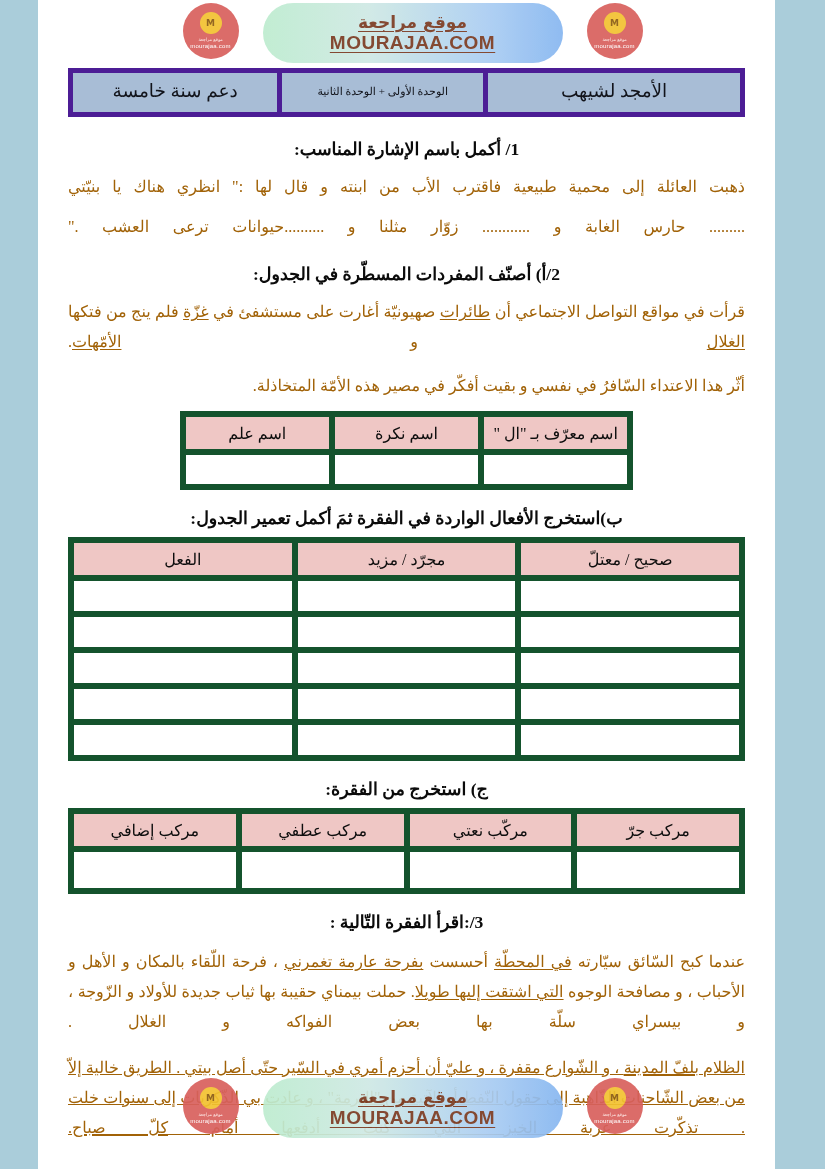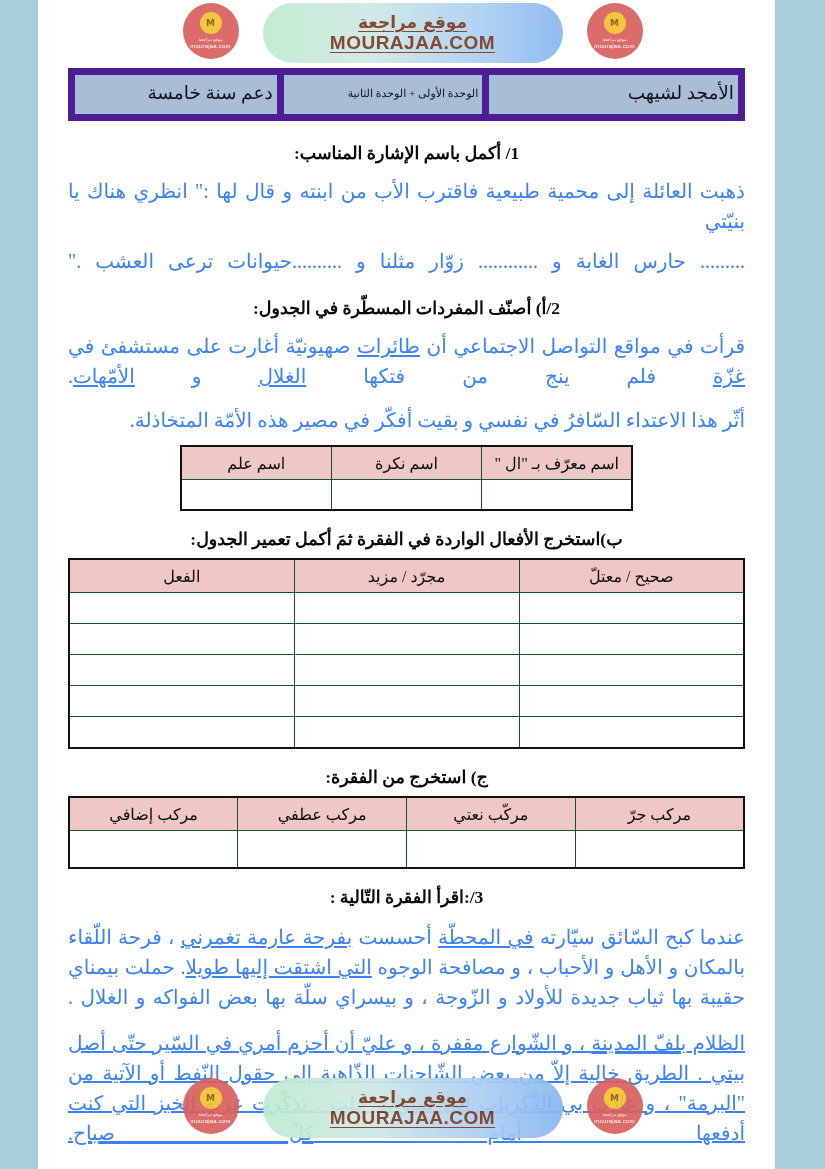--- a/index.html
+++ b/index.html
@@ -19,22 +19,22 @@
     padding:0 30px 0 30px;
     box-sizing:border-box;
   }
   
   table.hdr{
     border-collapse:collapse;width:100%;table-layout:fixed;
     border:2px solid #1a1a1a;
   }
   table.hdr td{
     background:#a8bdd6;
-    border:7px solid #4c1d95;
-    text-align:right;
+    border:5px solid #4c1d95;
+    text-align:center;
     vertical-align:middle;
     color:#11131a;
     padding:7px 4px 10px 4px;
     font-size:17px;
     font-family:"Liberation Serif","DejaVu Serif",serif;
   }
   table.hdr td.c1{width:38.5%;font-size:18.5px;}
   table.hdr td.c2{width:30.5%;font-size:11px;}
   table.hdr td.c3{width:31%;font-size:18.5px;}
 
@@ -44,39 +44,39 @@
     font-size:17.5px;
     color:#0b0b0b;
     text-align:center;
     margin:22px 0 12px 0;
     letter-spacing:0;
   }
   .qhead.tight{margin-top:18px;margin-bottom:8px;}
 
   
   .para{
-    font-size:20px;
+    font-size:16px;
     line-height:30px;
-    color:#3b82f6;
+    color:#a16207;
     text-align:justify;
     text-align-last:right;
     margin:0 0 10px 0;
     direction:rtl;
   }
   .para.just{ text-align:justify; text-align-last:justify;}
   u.uw{text-decoration:underline;text-underline-offset:2px;}
 
   
   table.sheet{
     border-collapse:collapse;table-layout:fixed;
     border:2px solid #111;
     margin:6px 0 4px 0;
   }
   table.sheet th,table.sheet td{
-    border:1px solid #14532d;
+    border:6px solid #14532d;
     text-align:center;vertical-align:middle;
     font-weight:normal;
     color:#0d0d0d;
   }
   table.sheet th{
     background:#efc7c5;
     font-size:16px;
     height:28px;
     padding:2px 4px;
   }

